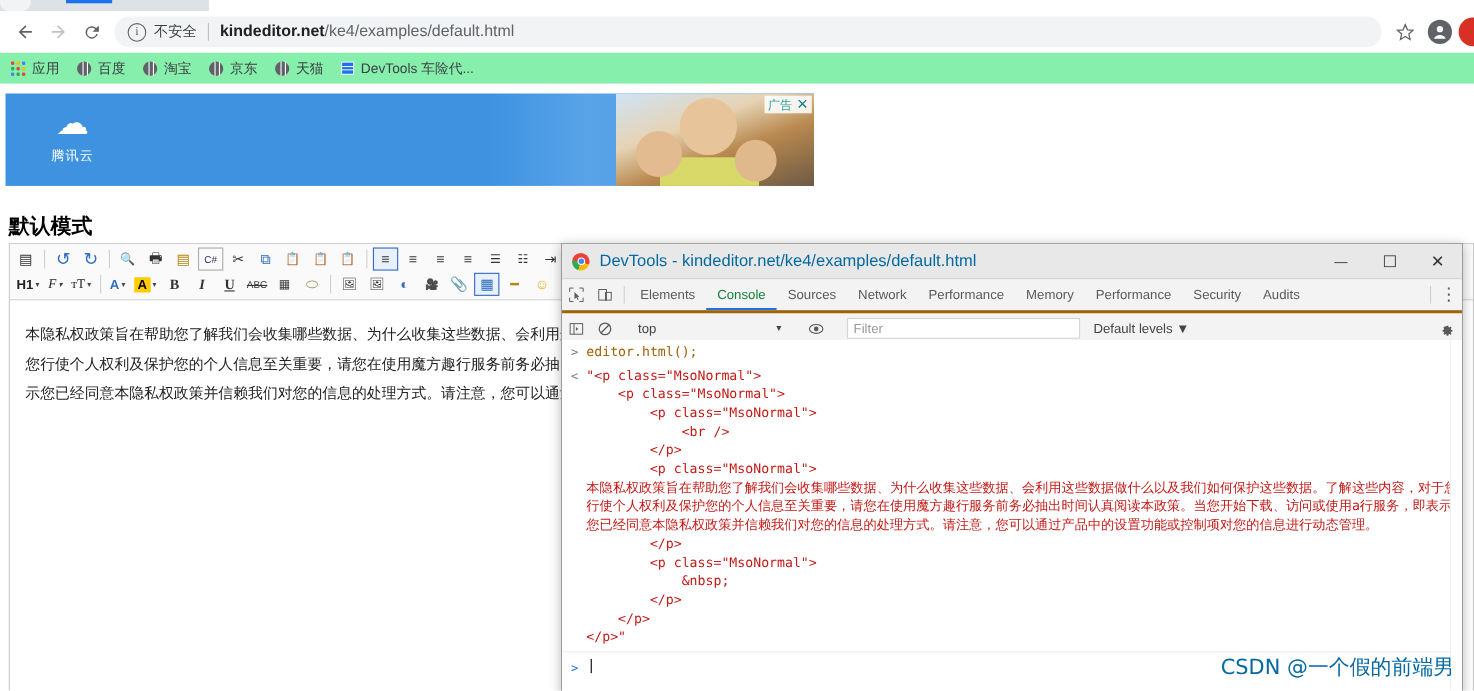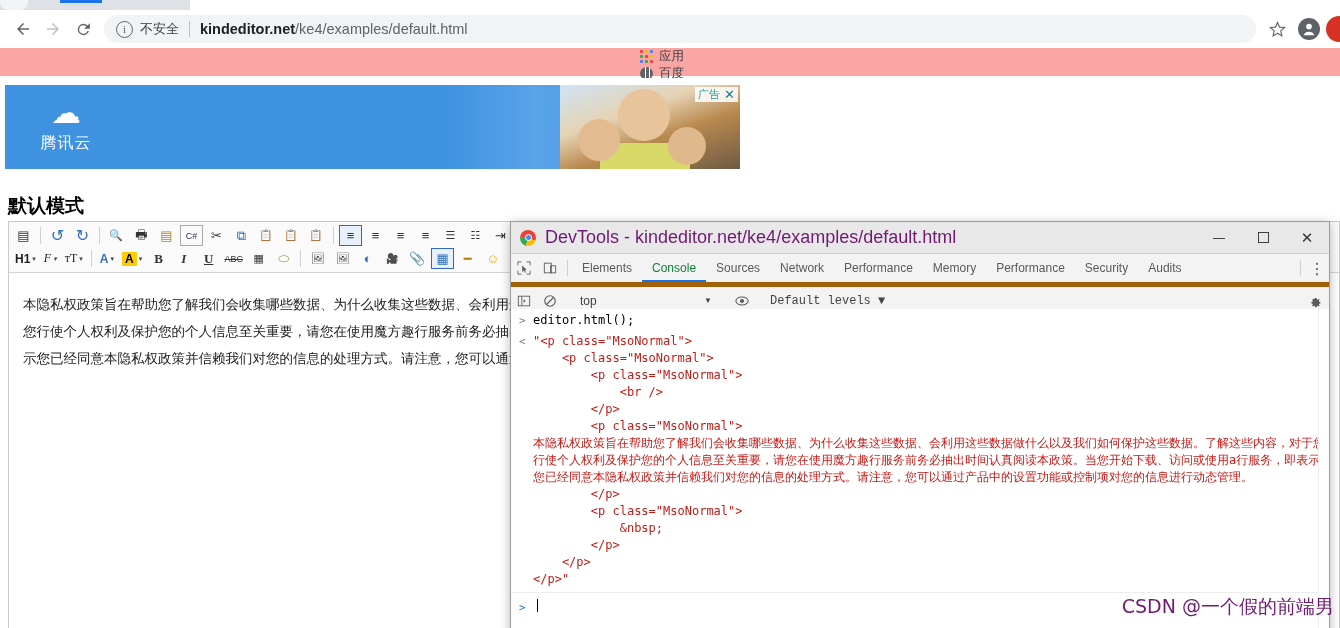--- a/index.html
+++ b/index.html
@@ -28,37 +28,37 @@
              flex:0 0 auto;font-family:"Liberation Serif",serif;line-height:1;}
   .omni-warn{font-size:13px;color:#3c4043;margin-left:7px;white-space:nowrap;}
   .omni-sep{width:1px;height:16px;background:#bdc1c6;margin:0 10px;}
   .omni-url{font-size:14.5px;color:#5f6368;white-space:nowrap;}
   .omni-url b{color:#202124;font-weight:700;}
   .star{width:30px;height:30px;display:flex;align-items:center;justify-content:center;color:#5f6368;}
   .avatar{width:22px;height:22px;border-radius:50%;background:#5f6368;margin:0 6px;
           display:flex;align-items:center;justify-content:center;}
   .redcut{width:14px;height:26px;background:#d93025;border-radius:13px 0 0 13px;margin-right:-8px;}
 
-  .bookmarks{height:28px;display:flex;align-items:center;padding:0 10px;background:#fca5a5;flex-direction:column;}
+  .bookmarks{height:28px;display:flex;align-items:center;padding:0 10px;background:#86efac;}
   .bm{display:flex;align-items:center;margin-right:16px;font-size:12.5px;color:#3c4043;white-space:nowrap;}
   .bm .glyph{margin-right:6px;display:flex;align-items:center;}
   .apps-grid{display:grid;grid-template-columns:repeat(3,3px);grid-template-rows:repeat(3,3px);gap:2px;}
   .apps-grid i{display:block;width:3px;height:3px;border-radius:1px;}
   .globe{width:13px;height:13px;border-radius:50%;background:#5f6368;position:relative;}
   .globe::after{content:"";position:absolute;left:5px;top:0;width:3px;height:13px;border-left:1px solid #fff;border-right:1px solid #fff;}
   .ins-ico{width:12px;height:12px;background:#e8f0fe;display:grid;grid-template-rows:repeat(3,1fr);gap:1px;padding:1px;box-sizing:border-box;}
   .ins-ico i{background:#1a73e8;display:block;}
 
   
   .page{position:absolute;left:0;top:78px;right:0;bottom:0;background:#fff;overflow:hidden;}
   .adbanner{position:absolute;left:5px;top:7px;width:735px;height:84px;overflow:hidden;
             background:linear-gradient(90deg,#3e92e0 0%,#3e92e0 60%,#59a3e8 72%,#3e92e0 100%);}
   .ad-cloudlogo{position:absolute;left:30px;top:12px;width:62px;text-align:center;color:#fff;}
   .ad-cloudlogo .mark{font-size:30px;line-height:32px;}
-  .ad-cloudlogo .nm{font-size:16px;margin-top:4px;letter-spacing:1px;}
+  .ad-cloudlogo .nm{font-size:12px;margin-top:4px;letter-spacing:1px;}
   .ad-head{position:absolute;left:128px;top:14px;color:#fff;font-size:31px;font-weight:700;
            letter-spacing:1px;font-family:"DejaVu Sans",sans-serif;white-space:nowrap;}
   .ad-sub{position:absolute;left:128px;top:55px;color:#fff;font-size:19px;font-weight:700;
           font-style:italic;letter-spacing:1px;white-space:nowrap;}
   .ad-photo{position:absolute;right:0;top:0;width:180px;height:84px;
             background:linear-gradient(160deg,#cfe3f5 0%,#e6d3b4 35%,#b9894f 60%,#6d5a44 100%);}
   .ad-photo .p1{position:absolute;left:58px;top:4px;width:52px;height:52px;border-radius:50%;background:#e8c49a;}
   .ad-photo .p2{position:absolute;left:18px;top:34px;width:42px;height:42px;border-radius:50%;background:#e3bb90;}
   .ad-photo .p3{position:absolute;left:108px;top:42px;width:38px;height:38px;border-radius:50%;background:#dfb88c;}
   .ad-photo .shirt{position:absolute;left:40px;top:58px;width:90px;height:26px;background:#d9d96a;}
@@ -88,52 +88,52 @@
   
   #devtools{position:absolute;left:510px;top:143px;width:818px;height:460px;background:#fff;
             border:1px solid #9a9a9a;box-shadow:0 2px 10px rgba(0,0,0,.28);}
   .dt-title{height:31px;background:#e8e8e8;display:flex;align-items:center;
             border-bottom:1px solid #d0d0d0;}
   .dt-chrome-ico{width:16px;height:16px;border-radius:50%;margin:0 9px 0 9px;
                  background:conic-gradient(#ea4335 0 30%,#fbbc05 30% 55%,#34a853 55% 78%,#ea4335 78% 100%);
                  position:relative;flex:0 0 auto;}
   .dt-chrome-ico::after{content:"";position:absolute;left:4.5px;top:4.5px;width:7px;height:7px;
                         border-radius:50%;background:#4285f4;border:1px solid #fff;box-sizing:border-box;}
-  .dt-title-text{font-size:18px;color:#701a75;flex:1;white-space:nowrap;}
+  .dt-title-text{font-size:15px;color:#0369a1;flex:1;white-space:nowrap;}
   .dt-wbtn{width:44px;height:31px;display:flex;align-items:center;justify-content:center;color:#333;font-size:12px;}
   .dt-wbtn.close{font-size:15px;}
 
-  .dt-tabs{height:28px;display:flex;align-items:stretch;border-bottom:5px solid #a16207;background:#f3f3f3;}
+  .dt-tabs{height:28px;display:flex;align-items:stretch;border-bottom:3px solid #a16207;background:#f3f3f3;}
   .dt-icobtn{width:26px;display:flex;align-items:center;justify-content:center;color:#5a5a5a;}
   .dt-vsep{width:1px;background:#d0d0d0;margin:6px 4px;}
   .dt-tab{display:flex;align-items:center;padding:0 10px;font-size:12px;color:#5a5a5a;white-space:nowrap;}
   .dt-tab.active{color:#15803d;box-shadow:inset 0 -2px 0 #1a73e8;}
   .dt-kebab{width:24px;display:flex;align-items:center;justify-content:center;color:#5a5a5a;}
 
   .dt-filterbar{height:27px;display:flex;align-items:center;border-bottom:1px solid #0c4a6e;background:#f3f3f3;}
   .ctx-select{display:flex;align-items:center;width:140px;font-size:12px;color:#444;padding-left:8px;}
   .ctx-select .car{margin-left:auto;margin-right:8px;font-size:8px;}
   .filter-input{flex:1;height:17px;background:#fff;border:1px solid #d4d4d4;margin:0 6px;
                 display:flex;align-items:center;padding:0 5px;font-size:12px;color:#9a9a9a;max-width:200px;}
-  .lvl{font-size:12px;color:#444;white-space:nowrap;margin-left:6px;font-family:Liberation Mono, monospace;}
+  .lvl{font-size:12px;color:#444;white-space:nowrap;margin-left:6px;}
   .dt-gear{margin-left:auto;width:28px;display:flex;align-items:center;justify-content:center;color:#5a5a5a;}
 
   .dt-console{position:absolute;left:0;right:0;top:87px;bottom:0;background:#fff;overflow:hidden;
               font-family:"DejaVu Sans Mono","Liberation Mono",monospace;font-size:12px;}
   .cline{display:flex;padding:0 0 0 8px;}
   .cmark{width:14px;flex:0 0 auto;color:#7a7a7a;font-size:11px;line-height:17px;}
   .cmark.blue{color:#1a73e8;}
-  .ctext{white-space:pre;line-height:17px;color:#000000;}
+  .ctext{white-space:pre;line-height:17px;color:#a16207;}
   .cresult{color:#c41a16;}
   .cprompt{display:flex;padding:6px 0 0 8px;border-top:1px solid #ededed;margin-top:4px;}
   .caret{display:inline-block;width:1px;height:13px;background:#000;margin-left:4px;}
   .dt-scroll{position:absolute;right:0;top:87px;bottom:0;width:10px;background:#fff;border-left:1px solid #f0f0f0;}
 
   
-  .wm{position:absolute;right:6px;bottom:8px;font-size:19px;color:#701a75;white-space:nowrap;
+  .wm{position:absolute;right:18px;bottom:8px;font-size:19px;color:#0369a1;white-space:nowrap;
       font-family:"DejaVu Sans",sans-serif;}
   .wm-dark{position:absolute;right:10px;bottom:2px;width:78px;height:52px;
            background:#3b4354;border-radius:6px 6px 0 0;overflow:hidden;}
   .wm-dark .ring{position:absolute;left:12px;top:6px;width:44px;height:44px;border-radius:50%;
                  border:3px solid #2f3748;border-top-color:#2ec5a0;border-right-color:#2ec5a0;}
   .wm-dark .num{position:absolute;left:18px;top:22px;color:#fff;font-size:20px;}
   .wm-dark .unit{position:absolute;right:6px;top:20px;color:#9aa2b1;font-size:9px;}
 </style>
 </head>
 <body>
@@ -391,20 +391,21 @@
           <span class="car">▼</span>
         </span>
         <span class="dt-vsep"></span>
         <span class="dt-icobtn">
           <svg width="14" height="14" viewBox="0 0 16 16">
               <ellipse cx="8" cy="8" rx="7" ry="4.6" fill="none" stroke="currentColor" stroke-width="1.2"></ellipse>
               <circle cx="8" cy="8" r="2.4" fill="currentColor"></circle>
             </svg>
         </span>
         <span class="dt-vsep"></span>
+        <span class="filter-input">Filter</span>
         <span class="lvl"><span>Default levels</span> <span>▼</span></span>
         <span class="dt-vsep" style="margin-left:auto"></span>
         <span class="dt-gear">
           <svg width="14" height="14" viewBox="0 0 16 16">
               <path d="M8 5.2A2.8 2.8 0 1 0 8 10.8 2.8 2.8 0 0 0 8 5.2zm6.2 3.9l-1.4-.3a4.9 4.9 0 0 0-.4-1l.9-1.1-1.1-1.1-1.1.9a4.9 4.9 0 0 0-1-.4L9.8 4.7H8.2l-.3 1.4a4.9 4.9 0 0 0-1 .4L5.8 5.6 4.7 6.7l.9 1.1a4.9 4.9 0 0 0-.4 1l-1.4.3v1.6l1.4.3c.1.4.2.7.4 1l-.9 1.1 1.1 1.1 1.1-.9c.3.2.6.3 1 .4l.3 1.4h1.6l.3-1.4c.4-.1.7-.2 1-.4l1.1.9 1.1-1.1-.9-1.1c.2-.3.3-.6.4-1l1.4-.3z" fill="currentColor"></path>
             </svg>
         </span>
       </div>
 
       <div class="dt-console">

